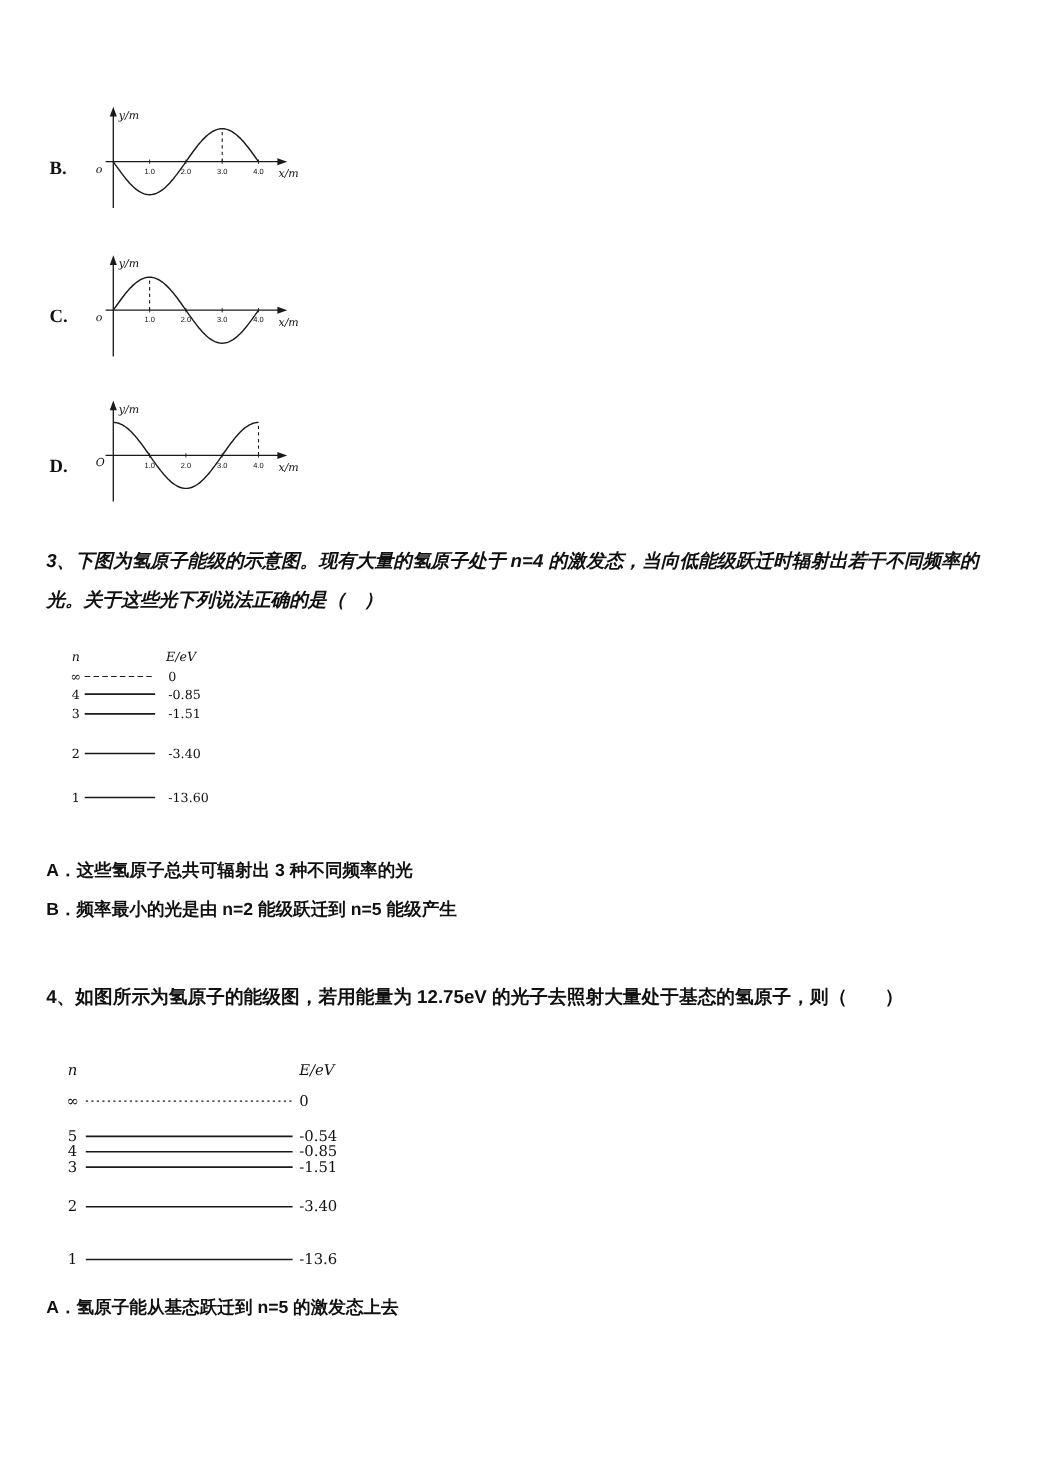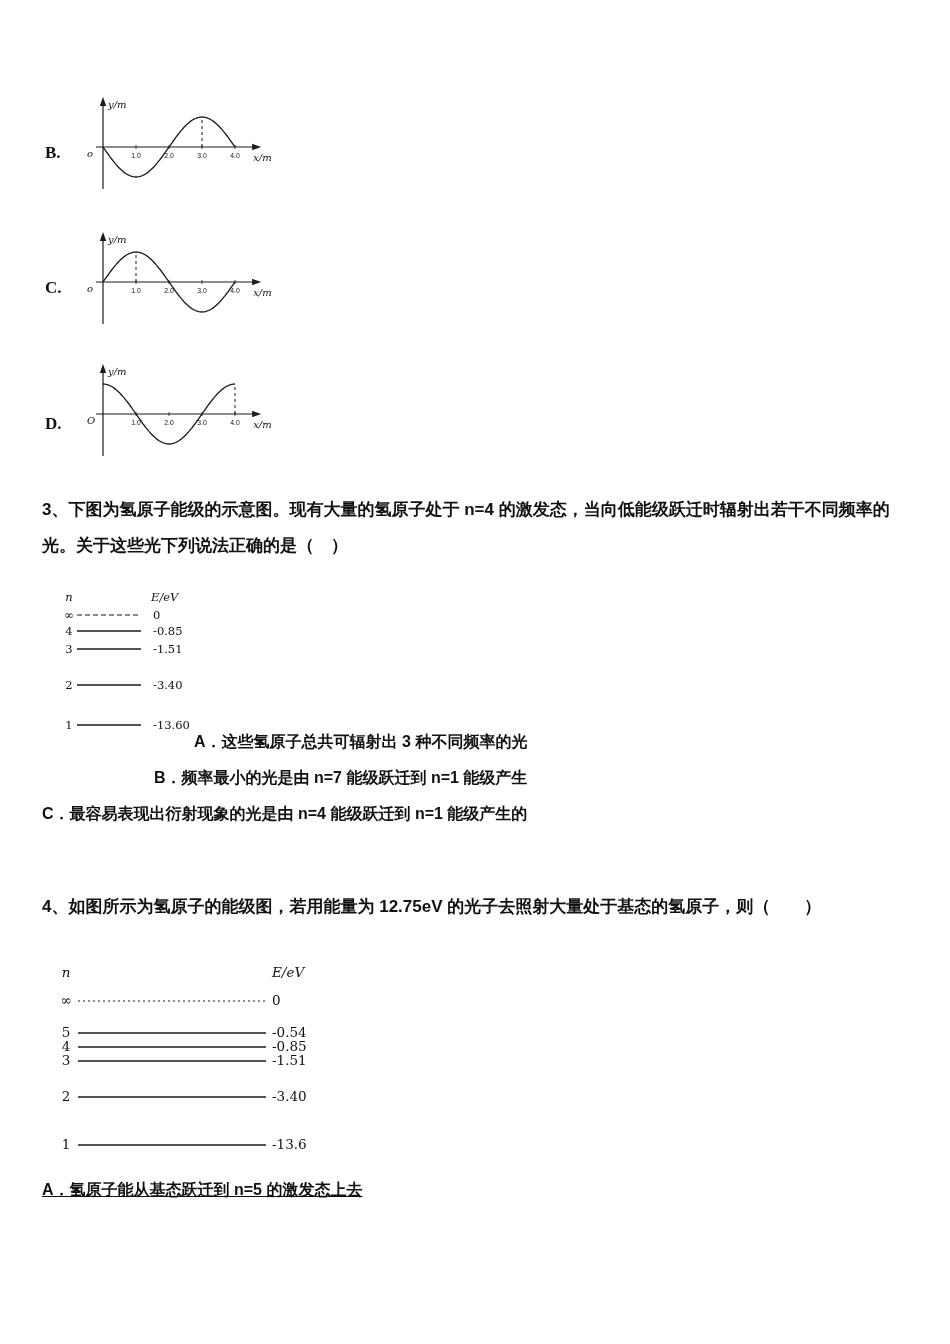--- a/index.html
+++ b/index.html
@@ -98,21 +98,21 @@
         <text x="61" y="63" font-size="6.8" text-anchor="middle">1.0</text>
         <line x1="94" y1="50" x2="94" y2="54" stroke="#1a1a1a" stroke-width="0.8"></line>
         <text x="94" y="63" font-size="6.8" text-anchor="middle">2.0</text>
         <line x1="127" y1="50" x2="127" y2="54" stroke="#1a1a1a" stroke-width="0.8"></line>
         <text x="127" y="63" font-size="6.8" text-anchor="middle">3.0</text>
         <line x1="160" y1="50" x2="160" y2="54" stroke="#1a1a1a" stroke-width="0.8"></line>
         <text x="160" y="63" font-size="6.8" text-anchor="middle">4.0</text>
       </svg>
   </div>
 
-  <p class="question" style="top:492px;">3、下图为氢原子能级的示意图。现有大量的氢原子处于 n=4 的激发态，当向低能级跃迁时辐射出若干不同频率的光。关于这些光下列说法正确的是（　）</p>
+  <p class="question" style="top:492px;font-style:italic;">3、下图为氢原子能级的示意图。现有大量的氢原子处于 n=4 的激发态，当向低能级跃迁时辐射出若干不同频率的光。关于这些光下列说法正确的是（　）</p>
 
   <svg class="figure" width="210" height="155" style="left:55px;top:585px;" id="diag3">
       <text x="14" y="16" font-size="11.5" font-style="italic" font-family="&quot;DejaVu Serif&quot;,serif" text-anchor="middle">n</text>
       <text x="96" y="16" font-size="11.5" font-style="italic" font-family="&quot;DejaVu Serif&quot;,serif">E/eV</text>
       <line x1="22" y1="30" x2="86" y2="30" stroke="#1a1a1a" stroke-width="1" stroke-dasharray="5 3"></line>
       <text x="14" y="34" font-size="11.5" text-anchor="middle" font-family="&quot;DejaVu Serif&quot;,serif">∞</text>
       <text x="98" y="34" font-size="11.5" font-family="&quot;DejaVu Serif&quot;,serif">0</text>
       <line x1="22" y1="46" x2="86" y2="46" stroke="#1a1a1a" stroke-width="1.5" stroke-dasharray="none"></line>
       <text x="14" y="50" font-size="11.5" text-anchor="middle" font-family="&quot;DejaVu Serif&quot;,serif">4</text>
       <text x="98" y="50" font-size="11.5" font-family="&quot;DejaVu Serif&quot;,serif">-0.85</text>
@@ -120,24 +120,23 @@
       <text x="14" y="68" font-size="11.5" text-anchor="middle" font-family="&quot;DejaVu Serif&quot;,serif">3</text>
       <text x="98" y="68" font-size="11.5" font-family="&quot;DejaVu Serif&quot;,serif">-1.51</text>
       <line x1="22" y1="100" x2="86" y2="100" stroke="#1a1a1a" stroke-width="1.5" stroke-dasharray="none"></line>
       <text x="14" y="104" font-size="11.5" text-anchor="middle" font-family="&quot;DejaVu Serif&quot;,serif">2</text>
       <text x="98" y="104" font-size="11.5" font-family="&quot;DejaVu Serif&quot;,serif">-3.40</text>
       <line x1="22" y1="140" x2="86" y2="140" stroke="#1a1a1a" stroke-width="1.5" stroke-dasharray="none"></line>
       <text x="14" y="144" font-size="11.5" text-anchor="middle" font-family="&quot;DejaVu Serif&quot;,serif">1</text>
       <text x="98" y="144" font-size="11.5" font-family="&quot;DejaVu Serif&quot;,serif">-13.60</text>
     </svg>
 
-  <div class="options" style="top:724px;text-align:right;">
+  <div class="options" style="top:774px;">
     <div class="option">A．这些氢原子总共可辐射出 3 种不同频率的光</div>
-    <div class="option">B．频率最小的光是由 n=7 能级跃迁到 n=1 能级产生</div>
-    <div class="option">C．最容易表现出衍射现象的光是由 n=4 能级跃迁到 n=1 能级产生的</div>
+    <div class="option">B．频率最小的光是由 n=2 能级跃迁到 n=5 能级产生</div>
   </div>
 
   <p class="question" style="top:889px;">4、如图所示为氢原子的能级图，若用能量为 12.75eV 的光子去照射大量处于基态的氢原子，则（　　）</p>
 
   <svg class="figure" width="310" height="215" style="left:50px;top:955px;" id="diag4">
       <text x="16" y="22" font-size="13.5" font-style="italic" font-family="&quot;DejaVu Serif&quot;,serif" text-anchor="middle">n</text>
       <text x="222" y="22" font-size="13.5" font-style="italic" font-family="&quot;DejaVu Serif&quot;,serif">E/eV</text>
       <line x1="28" y1="46" x2="216" y2="46" stroke="#1a1a1a" stroke-width="1" stroke-dasharray="2 3"></line>
       <text x="16" y="50" font-size="13.5" text-anchor="middle" font-family="&quot;DejaVu Serif&quot;,serif">∞</text>
       <text x="222" y="50" font-size="13.5" font-family="&quot;DejaVu Serif&quot;,serif">0</text>
@@ -151,17 +150,17 @@
       <text x="16" y="110" font-size="13.5" text-anchor="middle" font-family="&quot;DejaVu Serif&quot;,serif">3</text>
       <text x="222" y="110" font-size="13.5" font-family="&quot;DejaVu Serif&quot;,serif">-1.51</text>
       <line x1="28" y1="142" x2="216" y2="142" stroke="#1a1a1a" stroke-width="1.5" stroke-dasharray="none"></line>
       <text x="16" y="146" font-size="13.5" text-anchor="middle" font-family="&quot;DejaVu Serif&quot;,serif">2</text>
       <text x="222" y="146" font-size="13.5" font-family="&quot;DejaVu Serif&quot;,serif">-3.40</text>
       <line x1="28" y1="190" x2="216" y2="190" stroke="#1a1a1a" stroke-width="1.5" stroke-dasharray="none"></line>
       <text x="16" y="194" font-size="13.5" text-anchor="middle" font-family="&quot;DejaVu Serif&quot;,serif">1</text>
       <text x="222" y="194" font-size="13.5" font-family="&quot;DejaVu Serif&quot;,serif">-13.6</text>
     </svg>
 
-  <div class="options" style="top:1172px;text-decoration:underline;">
+  <div class="options" style="top:1172px;">
     <div class="option">A．氢原子能从基态跃迁到 n=5 的激发态上去</div>
   </div>
 
 </div>
 
 </body></html>

